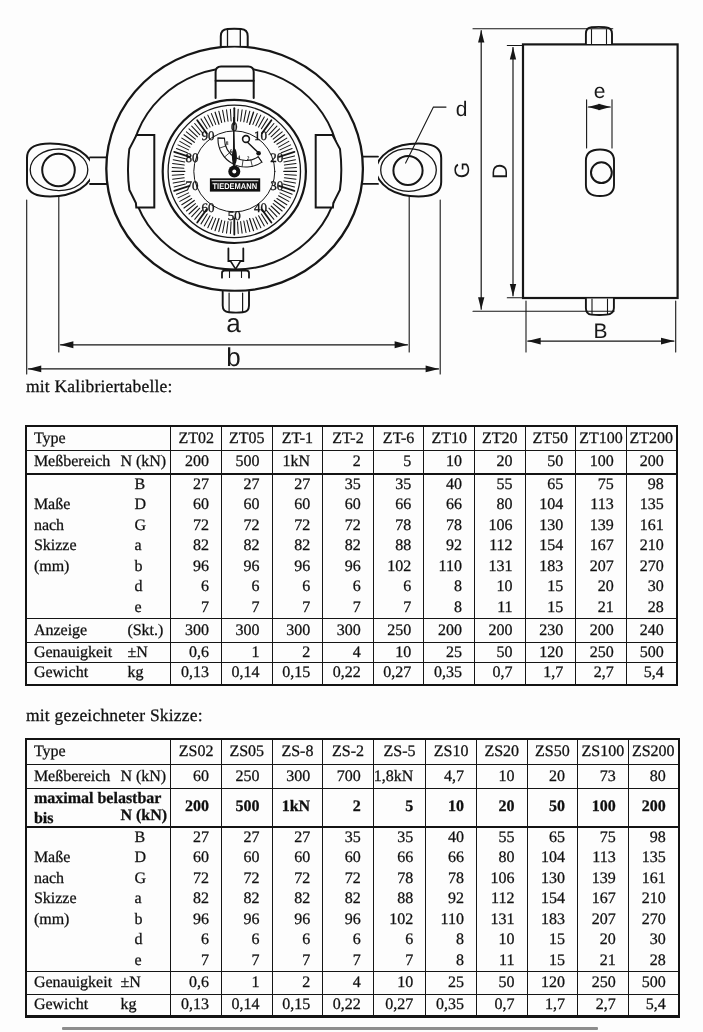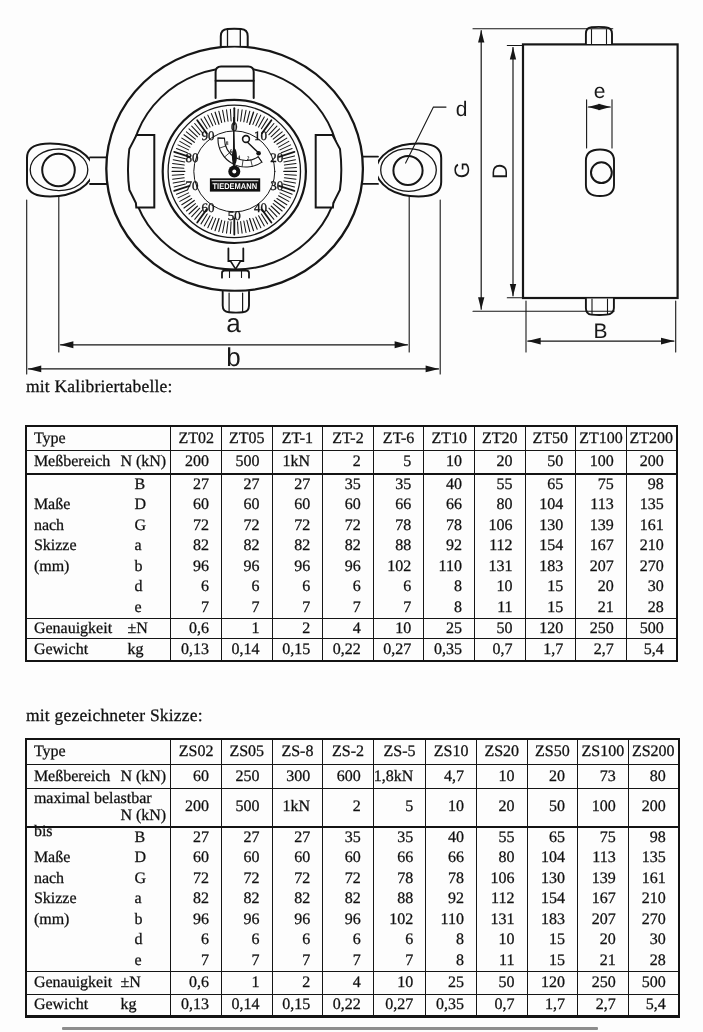--- a/index.html
+++ b/index.html
@@ -410,20 +410,33 @@
         <td class="blk">
           <div class="n">98</div>
           <div class="n">135</div>
           <div class="n">161</div>
           <div class="n">210</div>
           <div class="n">270</div>
           <div class="n">30</div>
           <div class="n">28</div>
         </td>
       </tr>
+<tr style="height:23.9px;">
+        <td class="lab"><span class="l1">Anzeige</span><span class="l3">(Skt.)</span></td>
+        <td class="num">300</td>
+        <td class="num">300</td>
+        <td class="num">300</td>
+        <td class="num">300</td>
+        <td class="num">250</td>
+        <td class="num">200</td>
+        <td class="num">200</td>
+        <td class="num">230</td>
+        <td class="num">200</td>
+        <td class="num">240</td>
+      </tr>
 <tr style="height:19.8px;">
         <td class="lab"><span class="l1">Genauigkeit</span><span class="l3">±N</span></td>
         <td class="num">0,6</td>
         <td class="num">1</td>
         <td class="num">2</td>
         <td class="num">4</td>
         <td class="num">10</td>
         <td class="num">25</td>
         <td class="num">50</td>
         <td class="num">120</td>
@@ -471,32 +484,32 @@
         <td class="hd">ZS20</td>
         <td class="hd">ZS50</td>
         <td class="hd">ZS100</td>
         <td class="hd">ZS200</td>
       </tr>
 <tr style="height:23.8px;">
         <td class="lab"><span class="l1">Meßbereich</span><span class="l2">N (kN)</span></td>
         <td class="num">60</td>
         <td class="num">250</td>
         <td class="num">300</td>
-        <td class="num">600</td>
+        <td class="num">700</td>
         <td class="num">1,8kN</td>
         <td class="num">4,7</td>
         <td class="num">10</td>
         <td class="num">20</td>
         <td class="num">73</td>
         <td class="num">80</td>
       </tr>
-<tr class="rm" style="height:37.8px;">
+<tr class="rm" style="height:37.8px;font-weight:bold;">
         <td class="lab">
           <span style="position:absolute;left:6.5px;top:0.5px;">maximal belastbar</span>
-          <span style="position:absolute;left:6.5px;top:34px;">bis</span>
+          <span style="position:absolute;left:6.5px;top:21px;">bis</span>
           <span style="position:absolute;left:93px;top:17.5px;">N (kN)</span>
         </td>
         <td class="num">200</td>
         <td class="num">500</td>
         <td class="num">1kN</td>
         <td class="num">2</td>
         <td class="num">5</td>
         <td class="num">10</td>
         <td class="num">20</td>
         <td class="num">50</td>

